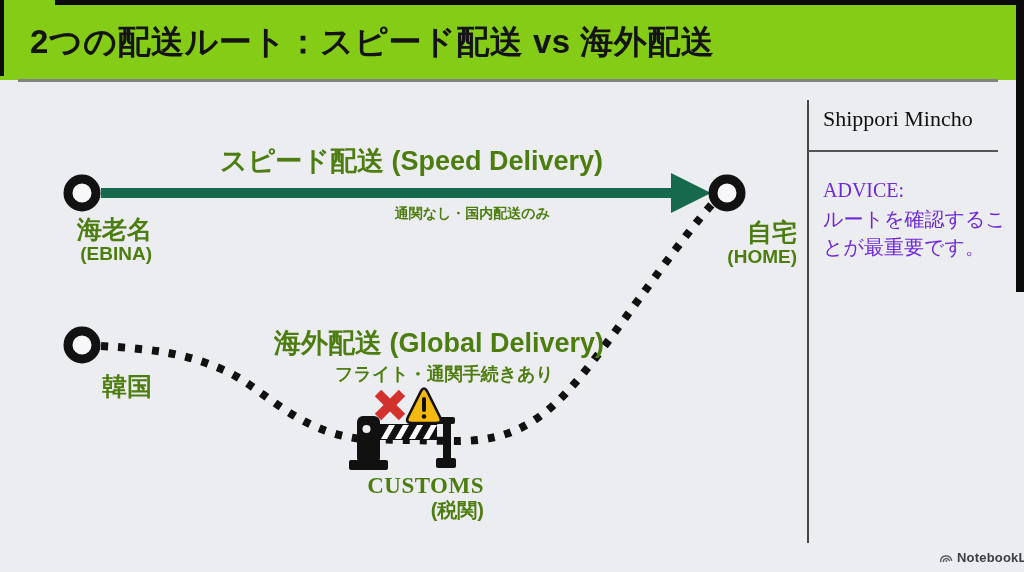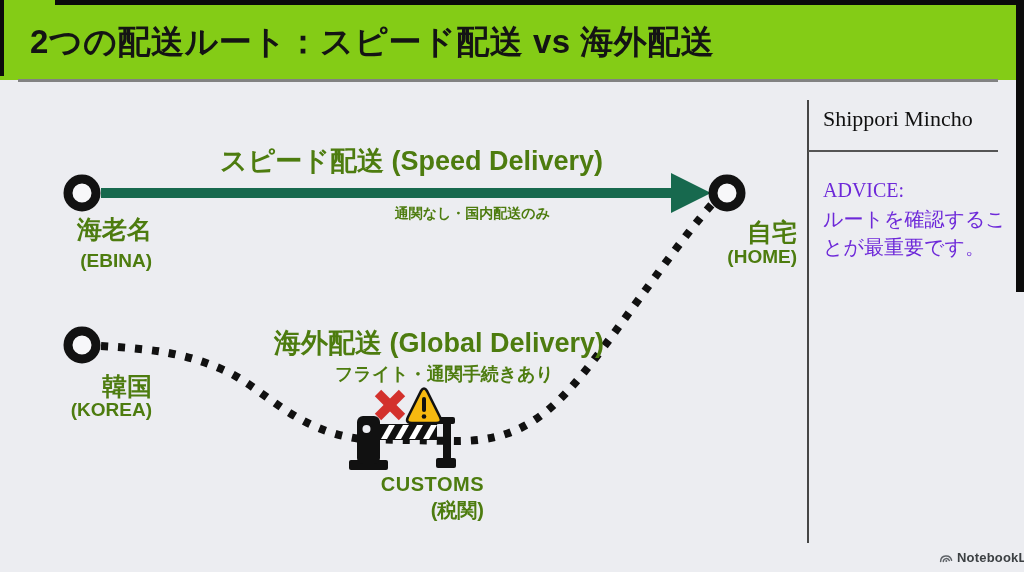--- a/index.html
+++ b/index.html
@@ -22,21 +22,21 @@
   .edge-left{left:0;top:0;width:4px;height:76px;}
   .edge-right{left:1016px;top:0;width:8px;height:292px;}
   
   .routes-svg{position:absolute;left:0;top:0;width:1024px;height:572px;}
   
   .lbl{position:absolute;color:#4d7c0f;text-align:right;white-space:nowrap;}
   .route-title{font-size:27px;font-weight:800;}
   .route-sub{font-size:14px;font-weight:700;}
   .node-name{font-size:25px;font-weight:800;}
   .node-code{font-size:19px;font-weight:800;}
-  .customs-name{font-size:20px;font-weight:800;letter-spacing:0.5px;}
+  .customs-name{font-size:23px;font-weight:800;letter-spacing:0.5px;font-family:Liberation Serif, serif;}
   .customs-ja{font-size:20px;font-weight:800;}
   
   .side-divider{position:absolute;left:807px;top:100px;width:2px;height:443px;background:#464646;}
   .font-name{
     position:absolute;left:823px;top:106px;width:190px;
     font-family:"Liberation Serif","DejaVu Serif",serif;
     font-size:22px;color:#101010;white-space:nowrap;
   }
   .side-rule{position:absolute;left:808px;top:150px;width:190px;height:2px;background:#555;}
   .advice{
@@ -95,25 +95,24 @@
       <circle cx="424" cy="416.5" r="2.3" fill="#111111"></circle>
     </g>
   </svg>
 
   <div class="lbl route-title" style="left:203px;top:143px;width:400px;">スピード配送 (Speed Delivery)</div>
   <div class="lbl route-sub" style="left:250px;top:205px;width:300px;">通関なし・国内配送のみ</div>
   <div class="lbl route-title" style="left:204px;top:325px;width:400px;">海外配送 (Global Delivery)</div>
   <div class="lbl route-sub" style="left:254px;top:362px;width:300px;font-size:18px;">フライト・通関手続きあり</div>
 
   <div class="lbl node-name" style="left:12px;top:213px;width:140px;">海老名</div>
-  <div class="lbl node-code" style="left:12px;top:250px;width:140px;">(EBINA)</div>
+  <div class="lbl node-code" style="left:12px;top:243px;width:140px;">(EBINA)</div>
   <div class="lbl node-name" style="left:657px;top:216px;width:140px;">自宅</div>
   <div class="lbl node-code" style="left:657px;top:246px;width:140px;">(HOME)</div>
   <div class="lbl node-name" style="left:12px;top:370px;width:140px;">韓国</div>
-  <div class="lbl node-code" style="left:12px;top:399px;width:140px;">(KOREA)</div>
 
   <div class="lbl customs-name" style="left:324px;top:473px;width:160px;">CUSTOMS</div>
   <div class="lbl customs-ja" style="left:324px;top:497px;width:160px;">(税関)</div>
 
   <div class="side-divider"></div>
   <div class="font-name">Shippori Mincho</div>
   <div class="side-rule"></div>
   <div class="advice">
     <div>ADVICE:</div>
     <div>ルートを確認するこ</div>

